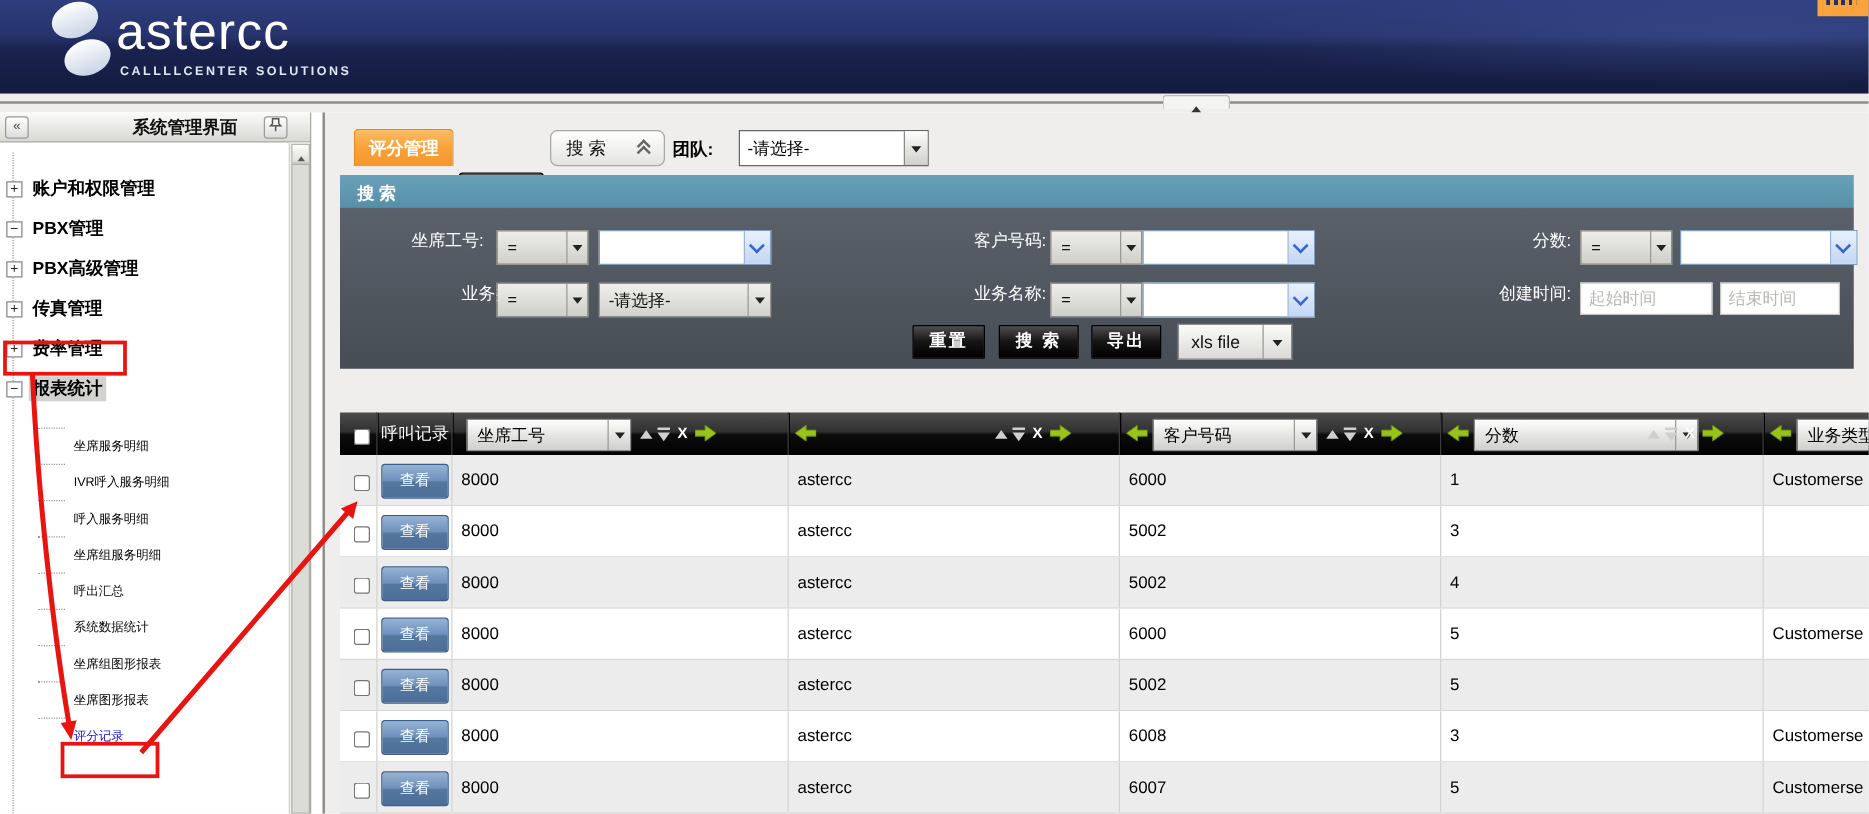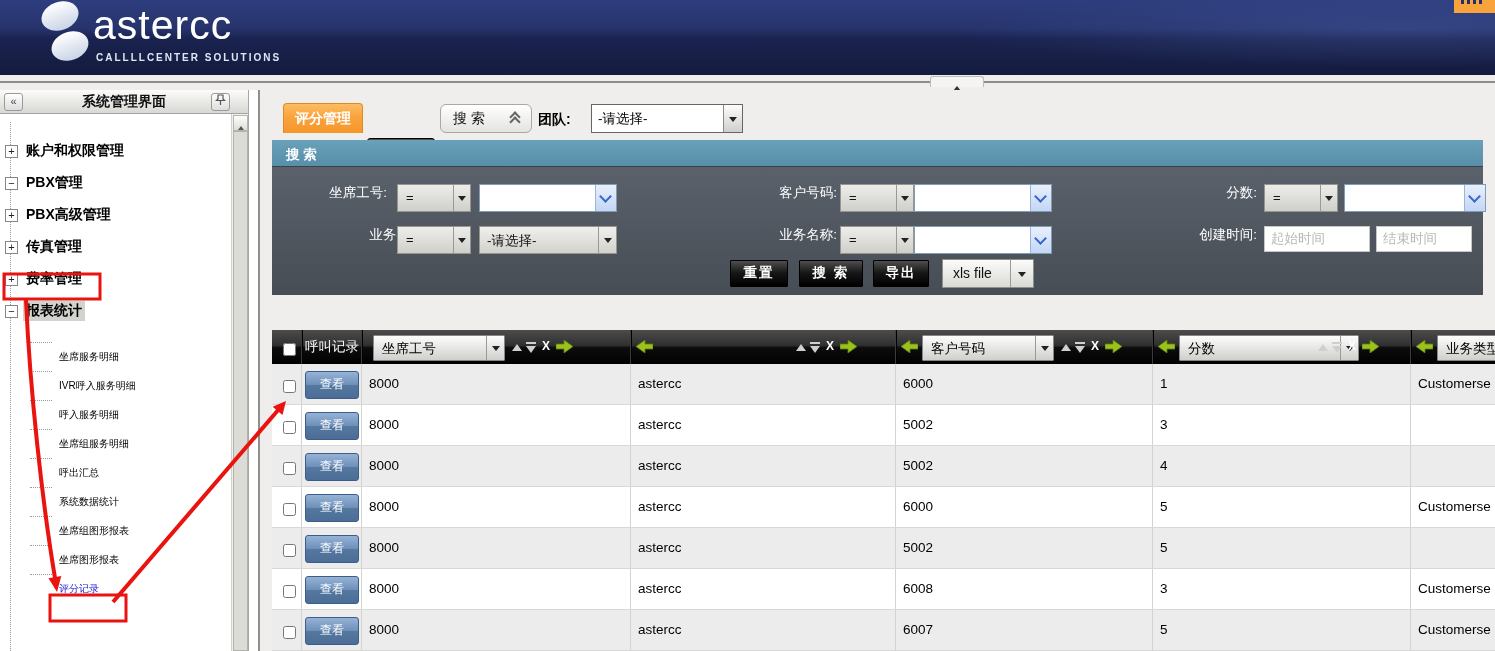--- a/index.html
+++ b/index.html
@@ -21,21 +21,21 @@
   .strip{position:absolute;left:0;top:75px;width:1495px;height:15px;background:#efeeec;}
   .strip .rule{position:absolute;left:0;top:6px;width:100%;height:2px;background:#8d8d89;}
   .collapse-handle{position:absolute;left:930px;top:1px;width:52px;height:10px;background:#f4f4f2;
     border:1px solid #bcbcb8;border-bottom:none;border-radius:3px 3px 0 0;text-align:center;}
   .collapse-handle .tri-up{display:inline-block;margin-top:2px;width:0;height:0;
     border-left:4px solid transparent;border-right:4px solid transparent;border-bottom:5px solid #333;}
   
   .sidebar{position:absolute;left:0;top:90px;width:248px;height:561px;background:#fff;border-right:1px solid #a8a8a4;}
   .side-head{position:absolute;left:0;top:0;width:100%;height:23px;
     background:linear-gradient(180deg,#fbfbfa,#d8d8d4);border-bottom:1px solid #a3a39f;}
-  .side-title{position:absolute;left:0;top:3px;width:100%;text-align:center;font-size:14px;font-weight:bold;color:#111;}
+  .side-title{position:absolute;left:0;top:3px;width:100%;text-align:center;font-size:14px;font-weight:bold;color:#111;padding-left:24px;}
   .side-btn{position:absolute;top:3px;width:17px;height:16px;border:1px solid #9a9a96;border-radius:3px;
     background:linear-gradient(180deg,#fff,#ddd);font-size:11px;line-height:14px;text-align:center;color:#444;}
   .btn-collapse{left:4px;}
   .btn-pin{right:18px;}
   .tree{position:absolute;left:0;top:24px;width:230px;bottom:0;overflow:hidden;}
   .guide{position:absolute;left:10px;top:8px;bottom:0;border-left:1px dotted #9a9a9a;}
   .top-items{position:absolute;left:0;top:21px;width:100%;}
   .child-items{position:absolute;left:0;top:214px;width:100%;}
   .tree-row{position:relative;height:32px;}
   .tree-row.child{height:29px;}

